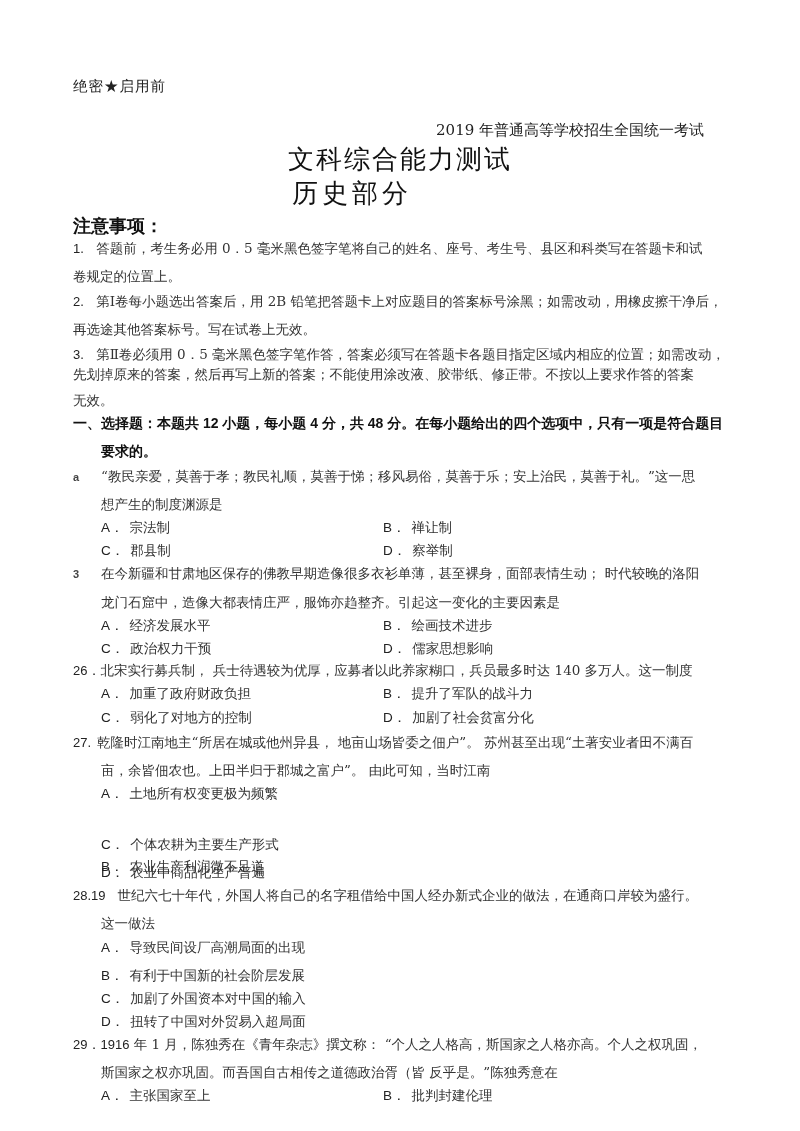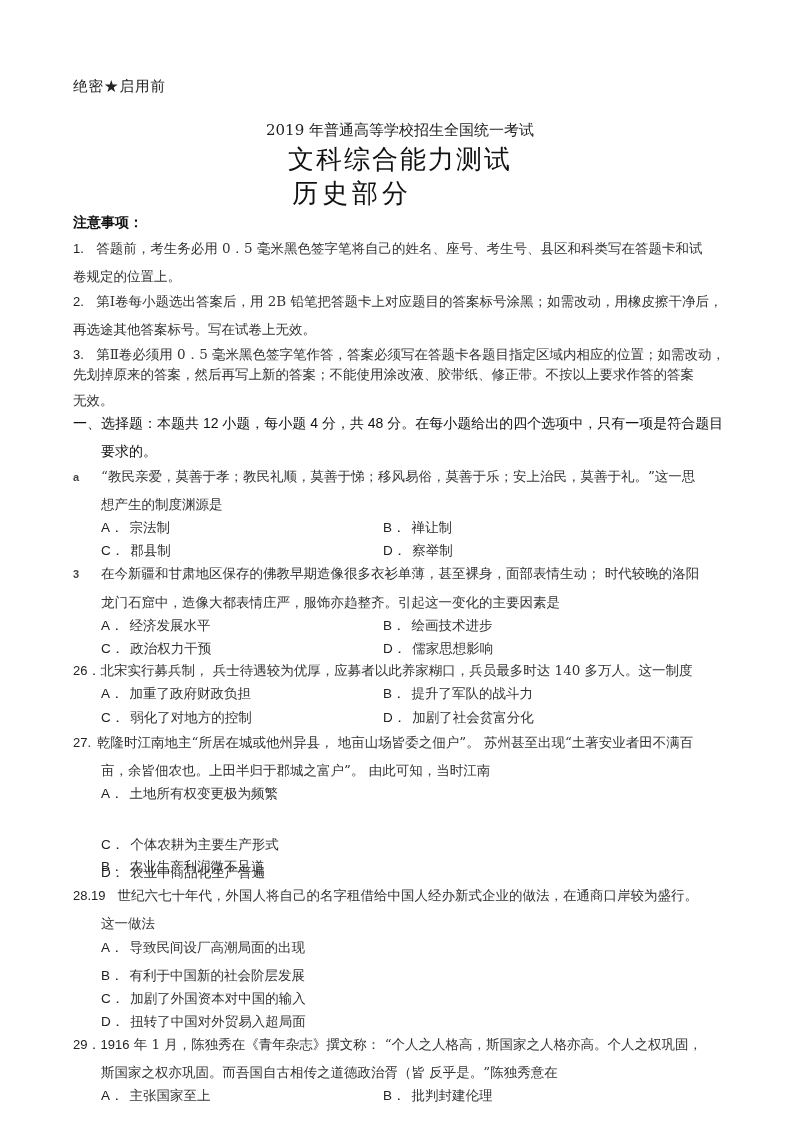--- a/index.html
+++ b/index.html
@@ -5,27 +5,27 @@
     html, body { margin: 0; padding: 0; background: #ffffff; }
     body {
       width: 800px; height: 1131px; position: relative; overflow: hidden;
       font-family: "DejaVu Serif", "Liberation Serif", serif;
       color: #1a1a1a;
     }
     .abs { position: absolute; white-space: nowrap; }
     .serif { font-family: "DejaVu Serif", "Liberation Serif", serif; }
     .sans { font-family: "Liberation Sans", "DejaVu Sans", sans-serif; }
     .secret { left: 73px; top: 77px; font-size: 14.5px; letter-spacing: 1px; color: #222; }
-    .exam-title { left: 0; width: 704px; text-align: center; top: 121px; font-size: 15px; color: #222; margin-left: 48px; }
+    .exam-title { left: 0; width: 704px; text-align: right; top: 121px; font-size: 15px; color: #222; }
     .subject-title { left: 0; width: 800px; text-align: center; top: 142px; font-size: 26px; letter-spacing: 2px; color: #111; }
     .part-title { left: 0; width: 704px; text-align: center; top: 176px; font-size: 26px; letter-spacing: 4px; color: #111; }
-    .notes-heading { left: 73px; top: 214px; font-size: 14px; font-weight: bold; color: #111; }
+    .notes-heading { left: 73px; top: 214px; font-size: 18px; font-weight: bold; color: #111; }
     .line { font-size: 13.5px; color: #333; }
     .num { font-family: "Liberation Sans", "DejaVu Sans", sans-serif; font-size: 13px; color: #222; }
-    .bold-sans { font-family: "Liberation Sans", "DejaVu Sans", sans-serif; font-weight: normal; font-size: 14px; color: #111; text-align: center; }
+    .bold-sans { font-family: "Liberation Sans", "DejaVu Sans", sans-serif; font-weight: bold; font-size: 14px; color: #111; text-align: center; }
     .opt { font-size: 13.5px; color: #333; }
     .opt .letter { font-family: "Liberation Sans", "DejaVu Sans", sans-serif; font-size: 13.5px; color: #222; margin-right: 6px; }
     .qnum-garbled { font-family: "Liberation Sans", sans-serif; font-size: 11px; color: #444; font-weight: bold; }
   </style>
 </head>
 <body>
 
 <div class="abs secret serif">绝密★启用前</div>
 <div class="abs exam-title serif">2019 年普通高等学校招生全国统一考试</div>
 <div class="abs subject-title serif">文科综合能力测试</div>

